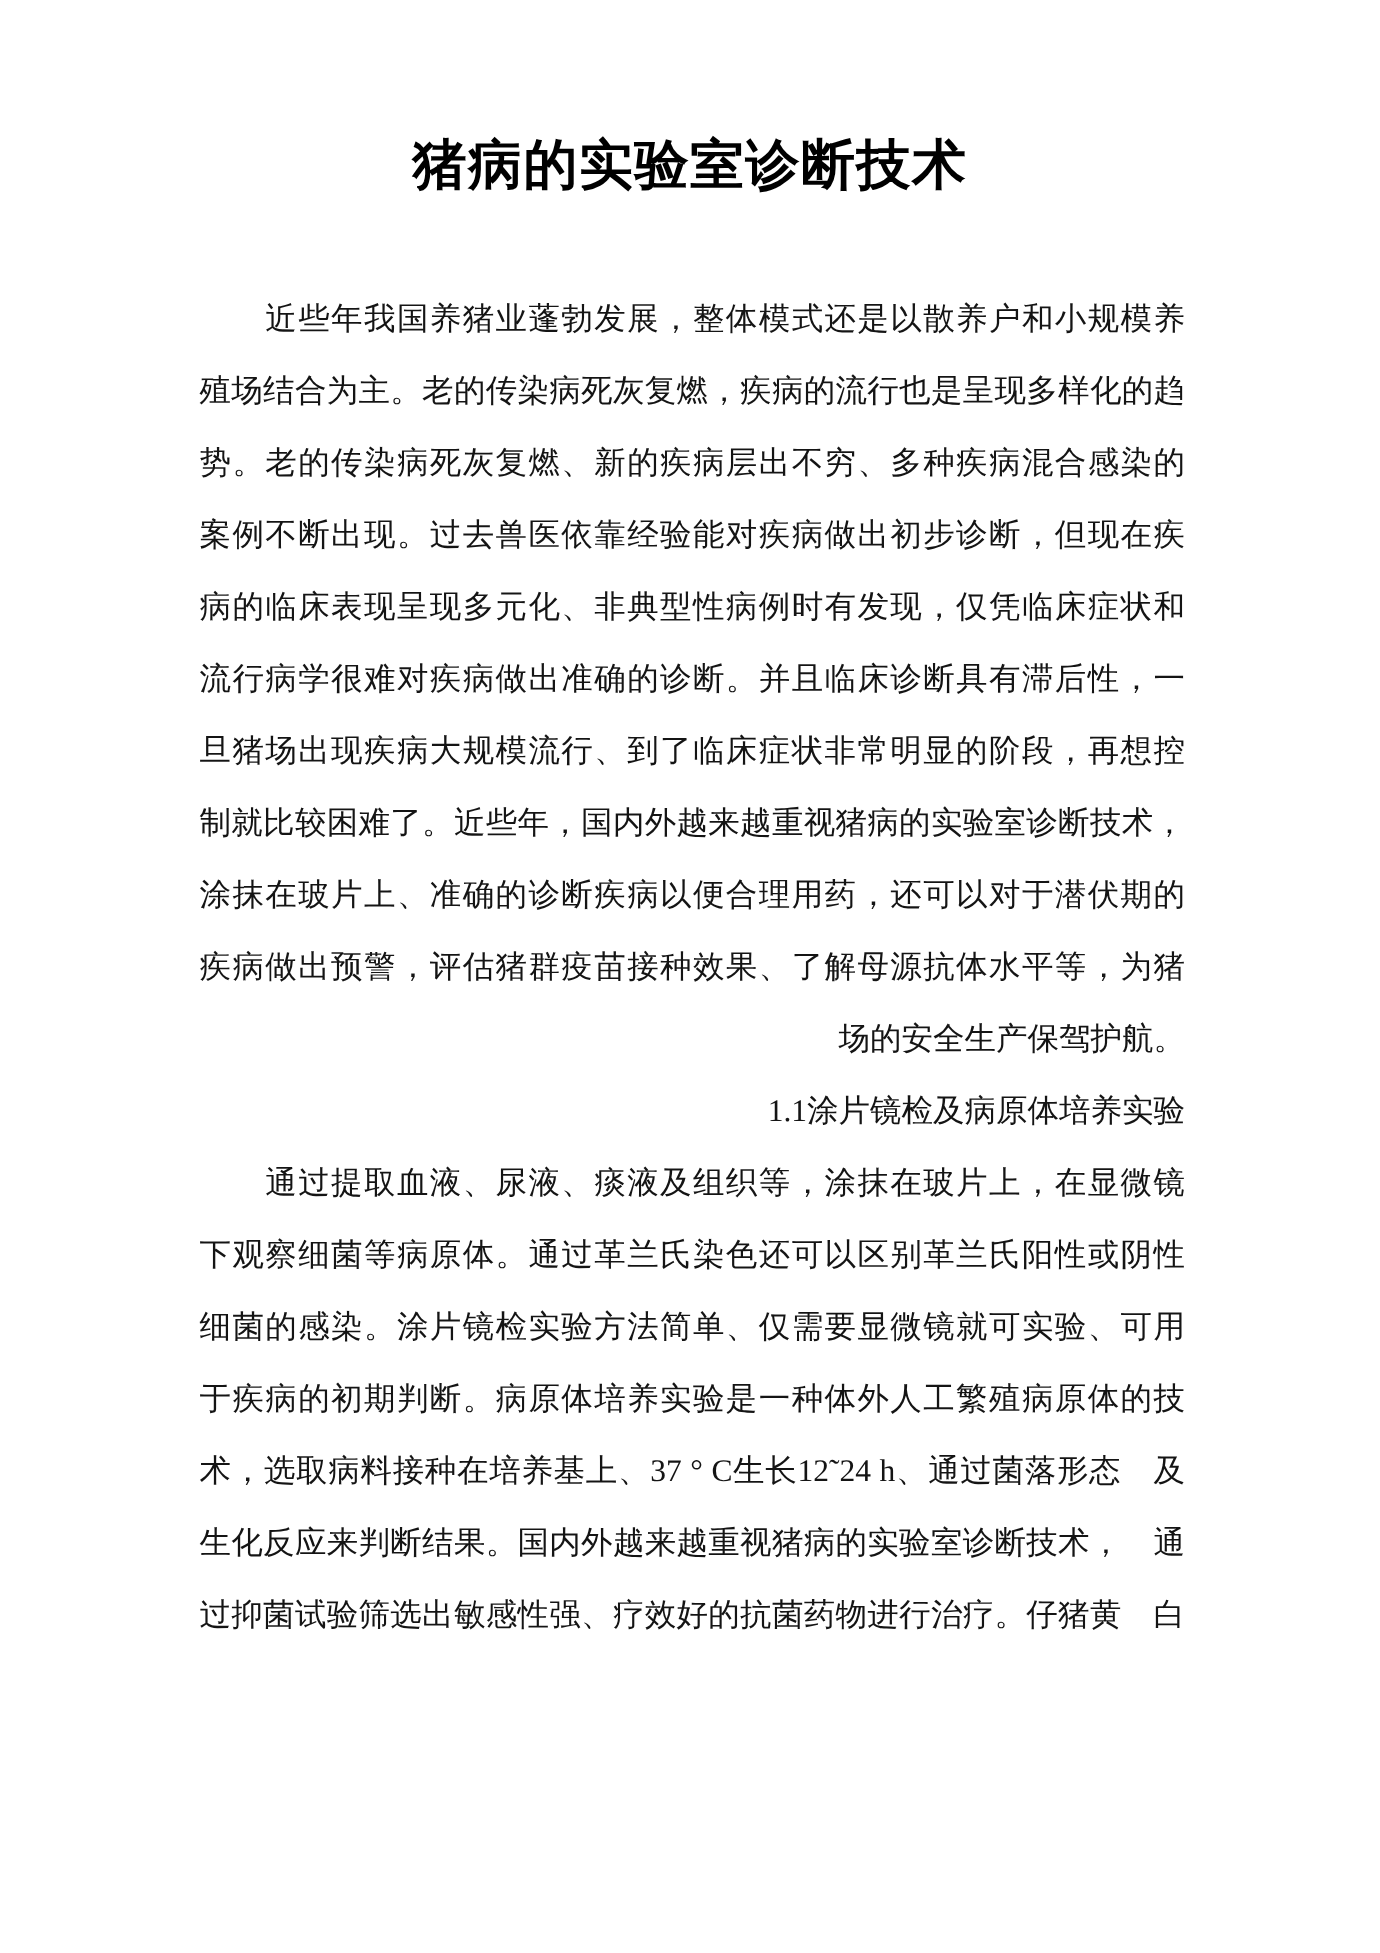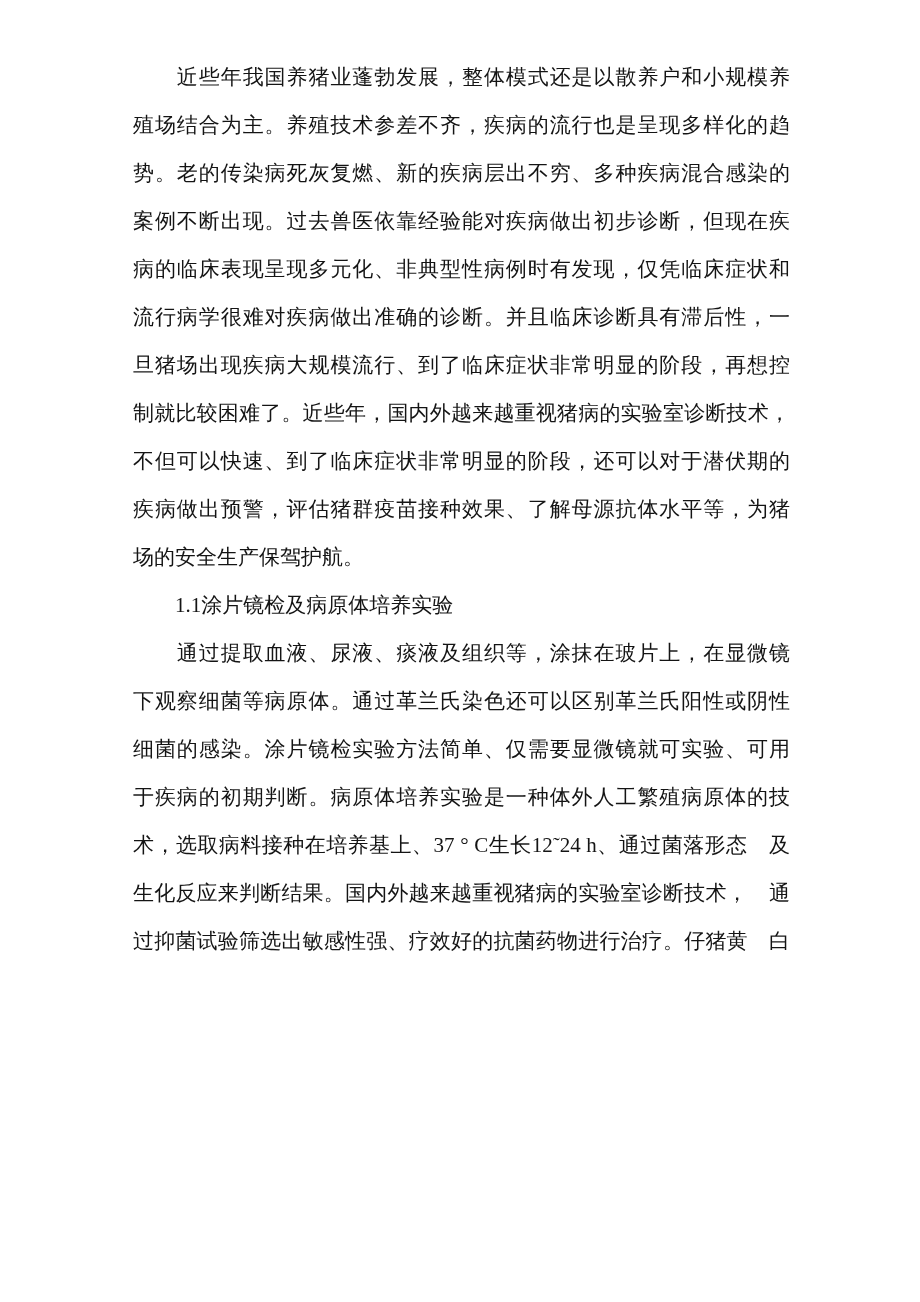--- a/index.html
+++ b/index.html
@@ -25,41 +25,42 @@
   }
   .doc-body{
     margin:53px 0 0 133px;
     width:657px;
     font-size:21px;
     color:#141414;
   }
   .line{
     height:48px;
     line-height:48px;
-    text-align:left;
+    text-align:right;
   }
   .line.j{
     text-align:justify;
     text-align-last:justify;
   }
 </style>
 </head>
 <body>
 
 <div class="page">
+  <h1 class="doc-title">猪病的实验室诊断技术</h1>
   <div class="doc-body" id="doc-body">
       <div class="line j">　　近些年我国养猪业蓬勃发展，整体模式还是以散养户和小规模养</div>
-      <div class="line j">殖场结合为主。养殖技术参差不齐，疾病的流行也是呈现多样化的趋</div>
+      <div class="line j">殖场结合为主。老的传染病死灰复燃，疾病的流行也是呈现多样化的趋</div>
       <div class="line j">势。老的传染病死灰复燃、新的疾病层出不穷、多种疾病混合感染的</div>
       <div class="line j">案例不断出现。过去兽医依靠经验能对疾病做出初步诊断，但现在疾</div>
       <div class="line j">病的临床表现呈现多元化、非典型性病例时有发现，仅凭临床症状和</div>
       <div class="line j">流行病学很难对疾病做出准确的诊断。并且临床诊断具有滞后性，一</div>
       <div class="line j">旦猪场出现疾病大规模流行、到了临床症状非常明显的阶段，再想控</div>
       <div class="line j">制就比较困难了。近些年，国内外越来越重视猪病的实验室诊断技术，</div>
-      <div class="line j">不但可以快速、到了临床症状非常明显的阶段，还可以对于潜伏期的</div>
+      <div class="line j">涂抹在玻片上、准确的诊断疾病以便合理用药，还可以对于潜伏期的</div>
       <div class="line j">疾病做出预警，评估猪群疫苗接种效果、了解母源抗体水平等，为猪</div>
       <div class="line">场的安全生产保驾护航。</div>
       <div class="line">　　1.1涂片镜检及病原体培养实验</div>
       <div class="line j">　　通过提取血液、尿液、痰液及组织等，涂抹在玻片上，在显微镜</div>
       <div class="line j">下观察细菌等病原体。通过革兰氏染色还可以区别革兰氏阳性或阴性</div>
       <div class="line j">细菌的感染。涂片镜检实验方法简单、仅需要显微镜就可实验、可用</div>
       <div class="line j">于疾病的初期判断。病原体培养实验是一种体外人工繁殖病原体的技</div>
       <div class="line j">术，选取病料接种在培养基上、37 ° C生长12˜24 h、通过菌落形态　及</div>
       <div class="line j">生化反应来判断结果。国内外越来越重视猪病的实验室诊断技术，　通</div>
       <div class="line j">过抑菌试验筛选出敏感性强、疗效好的抗菌药物进行治疗。仔猪黄　白</div>

